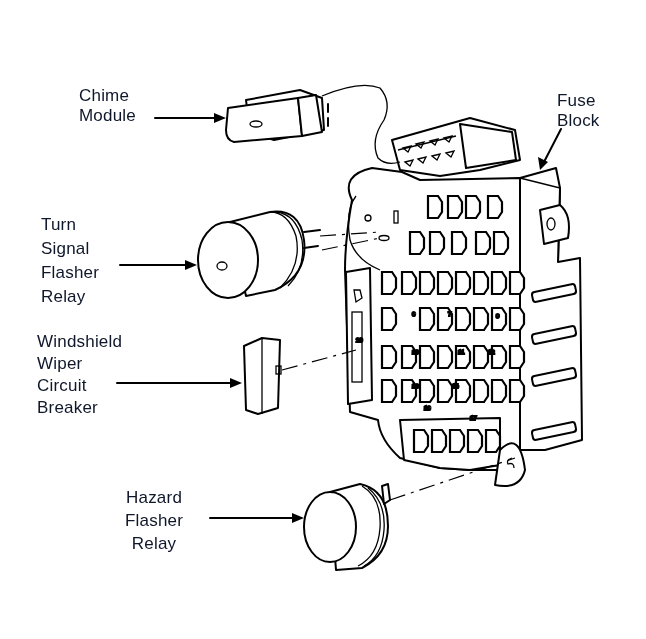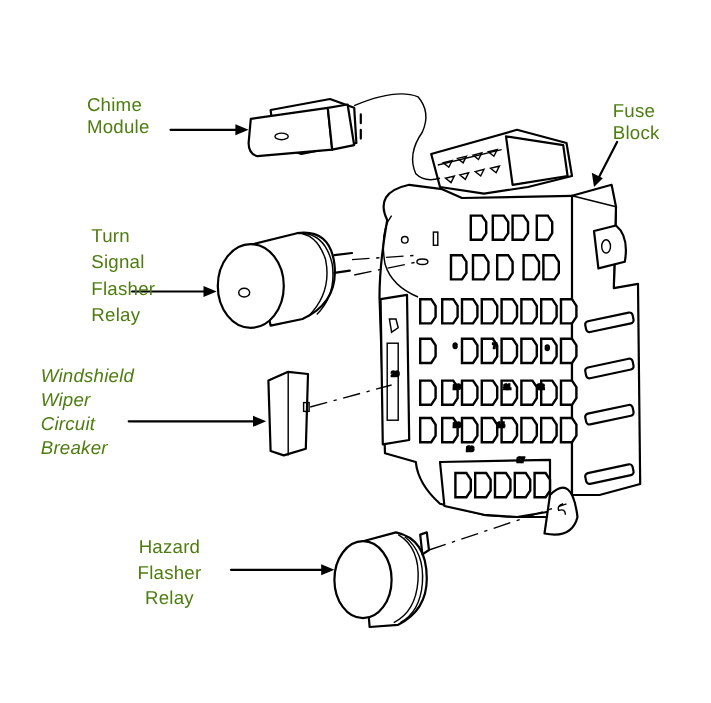--- a/index.html
+++ b/index.html
@@ -1,17 +1,17 @@
 <!DOCTYPE html>
 <html><head>
 <meta charset="utf-8">
 <style>
   html, body { margin:0; padding:0; background:#ffffff; }
   body { width:646px; height:639px; position:relative; overflow:hidden; font-family:"Liberation Sans", sans-serif; }
-  .lbl { position:absolute; font-size:17px; line-height:20px; color:#4d7c0f; white-space:pre; letter-spacing:0.2px; }
+  .lbl { position:absolute; font-size:17px; line-height:20px; color:#0f172a; white-space:pre; letter-spacing:0.2px; }
   svg { position:absolute; left:0; top:0; }
   .ln { stroke:#000; stroke-width:2; fill:none; stroke-linejoin:round; stroke-linecap:round; }
   .th { stroke:#000; stroke-width:1.3; fill:none; }
   .fl { fill:#fff; stroke:#000; stroke-width:2; stroke-linejoin:round; }
   .sl { fill:#fff; stroke:#000; stroke-width:2.2; }
   .dash { stroke:#000; stroke-width:1.2; fill:none; stroke-dasharray:16 6 3 6; }
 </style>
 </head>
 <body>
 
@@ -177,23 +177,23 @@
       <line class="ln" x1="210" y1="518" x2="296" y2="518"></line>
       <path d="M304 518 L292 513 L292 523 Z" fill="#000"></path>
     </g>
   </g>
 </svg>
 
 <div class="lbl" style="left:79px;top:86px;">Chime
 Module</div>
 <div class="lbl" style="left:557px;top:91px;">Fuse
 Block</div>
-<div class="lbl" style="left:41px;top:203px;line-height:24px;margin-left:42px;">Turn
+<div class="lbl" style="left:41px;top:213px;line-height:24px;">Turn
 Signal
 Flasher
 Relay</div>
-<div class="lbl" style="left:37px;top:331px;line-height:22px;font-style:italic;">Windshield
+<div class="lbl" style="left:37px;top:331px;line-height:22px;">Windshield
 Wiper
 Circuit
 Breaker</div>
 <div class="lbl" style="left:125px;top:486px;line-height:23px;text-align:center;">Hazard
 Flasher
 Relay</div>
 
 </body></html>

